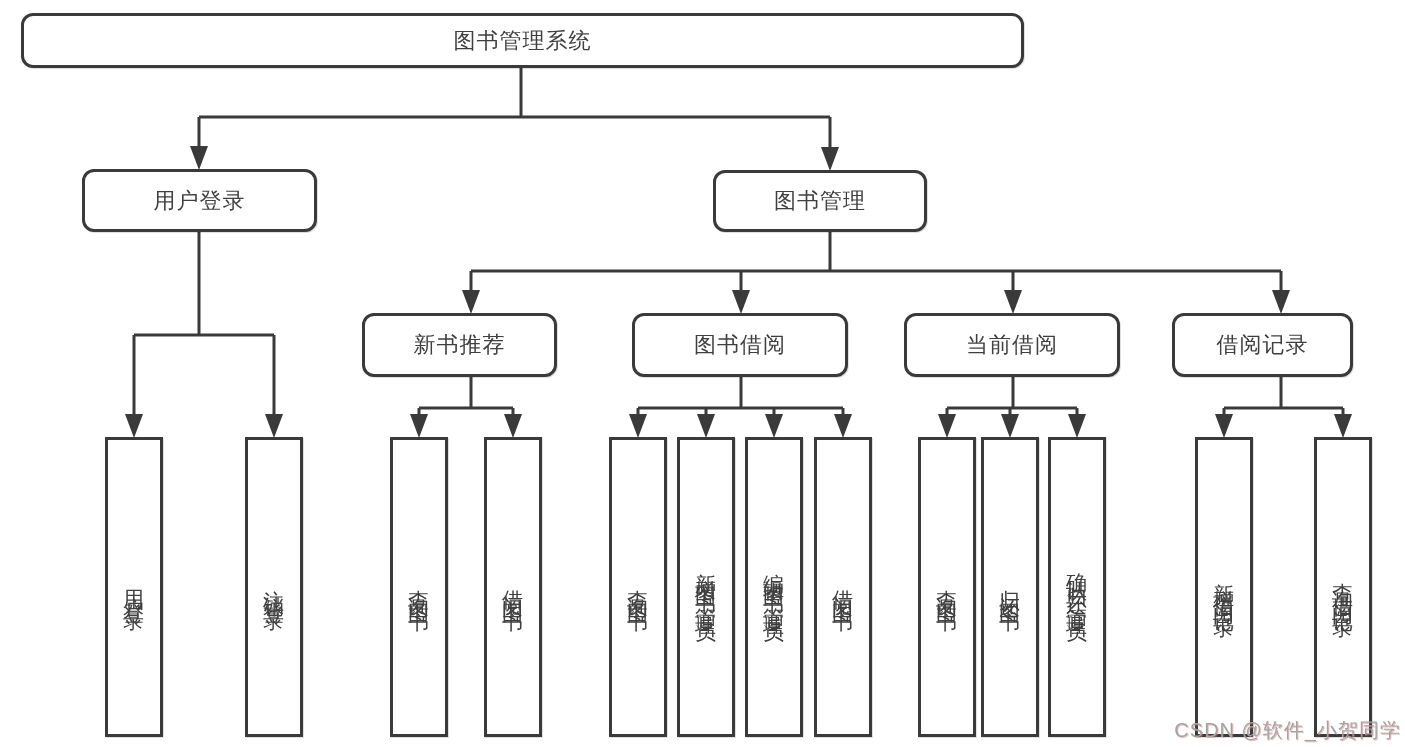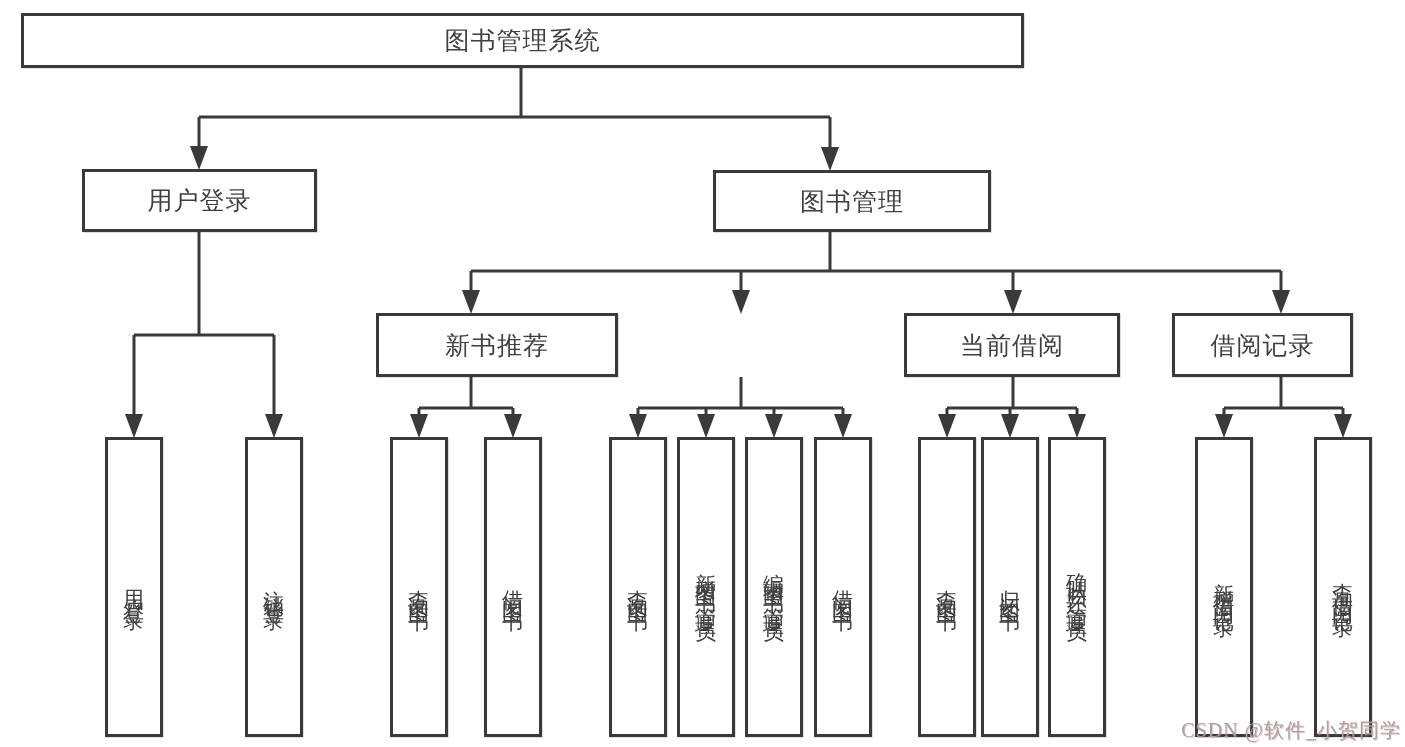--- a/index.html
+++ b/index.html
@@ -36,44 +36,44 @@
     box-sizing: border-box;
     background: #ffffff;
     border: 3px solid #3a3a3a;
     display: flex;
     align-items: center;
     justify-content: center;
     color: #3f3f3f;
     box-shadow: 1px 1px 0 rgba(0,0,0,0.12);
   }
   .node.h {
-    font-size: 25px;
+    font-size: 22px;
     letter-spacing: 1px;
     white-space: nowrap;
+    border-radius: 12px;
   }
   .node.leaf {
     width: 58px;
     top: 437px;
     height: 300px;
     font-size: 21px;
     writing-mode: vertical-rl;
     text-orientation: mixed;
     letter-spacing: 7px;
     line-height: 1;
   }
   #watermark {
     position: absolute;
     right: 4px;
     bottom: 3px;
     font-size: 20px;
     color: #a4a4a4;
     letter-spacing: 1px;
     text-shadow: 1px 1px 0 rgba(214,110,110,0.45);
     white-space: nowrap;
-    font-family: Liberation Serif, serif;
   }
 </style>
 </head>
 <body>
 
 <div id="stage">
 
   <svg id="connectors" viewBox="0 0 1405 747" xmlns="http://www.w3.org/2000/svg">
 
     <g>
@@ -120,23 +120,24 @@
     <g>
       <path class="edge" d="M1281 377 V408 M1224 408 H1343 M1224 408 V418 M1343 408 V418"></path>
       <path class="arrowhead" d="M1215 414 L1233 414 L1224 438 Z"></path>
       <path class="arrowhead" d="M1334 414 L1352 414 L1343 438 Z"></path>
     </g>
   </svg>
 
   <div class="node h" style="left:21px; top:13px; width:1003px; height:55px;">图书管理系统</div>
 
   <div class="node h" style="left:82px; top:169px; width:235px; height:63px;">用户登录</div>
-  <div class="node h" style="left:713px; top:170px; width:278px; height:62px;">图书管理</div>
+  <div class="node h" style="left:713px; top:170px; width:214px; height:62px;">图书管理</div>
 
-  <div class="node h" style="left:362px; top:313px; width:242px; height:64px;margin-left:14px;">新书推荐</div>
+  <div class="node h" style="left:362px; top:313px; width:195px; height:64px;">新书推荐</div>
+  <div class="node h" style="left:632px; top:313px; width:216px; height:64px;">图书借阅</div>
   <div class="node h" style="left:904px; top:313px; width:216px; height:64px;text-align:center;">当前借阅</div>
   <div class="node h" style="left:1172px; top:313px; width:181px; height:64px;">借阅记录</div>
 
   <div class="node leaf" style="left:105px;">用户登录</div>
   <div class="node leaf" style="left:245px;">注销登录</div>
   <div class="node leaf" style="left:390px;">查询图书</div>
   <div class="node leaf" style="left:484px;">借阅图书</div>
   <div class="node leaf" style="left:609px;">查询图书</div>
   <div class="node leaf" style="left:677px;">新增图书（管理员）</div>
   <div class="node leaf" style="left:745px;">编辑图书（管理员）</div>

